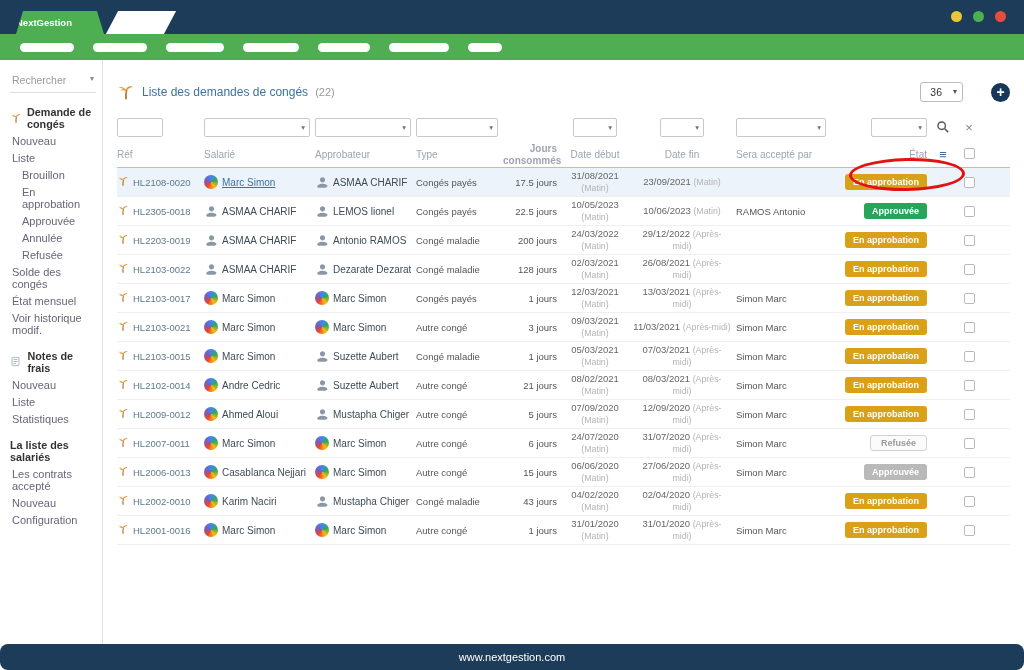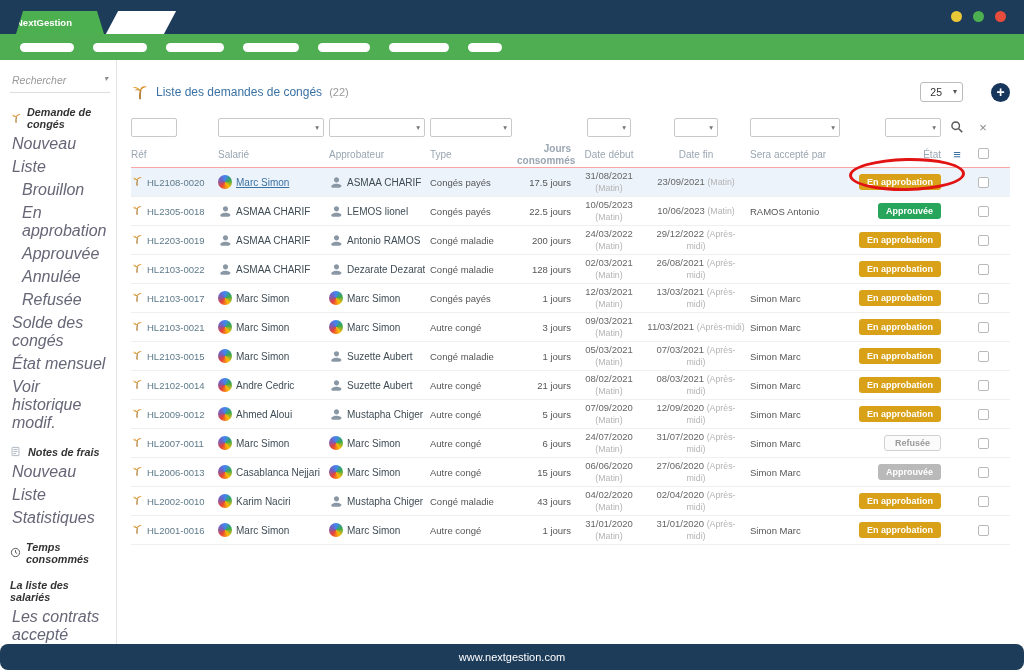--- a/index.html
+++ b/index.html
@@ -18,27 +18,27 @@
   .dot { width:11px; height:11px; border-radius:50%; cursor:pointer; }
   .dot.yellow { background:#e8c837; } .dot.green { background:#4caf50; } .dot.red { background:#e74c3c; }
 
   
   .greenbar { height:26px; background:#4fae52; display:flex; align-items:center; gap:19px; padding-left:20px; }
   .pill { height:9px; background:#fff; border-radius:5px; cursor:pointer; }
 
   .layout { display:flex; height:584px; }
 
   
-  .sidebar { width:117px; flex:none; border-right:1px solid #e3e3e3; padding:12px 6px 0 10px;font-style:italic; }
+  .sidebar { width:103px; flex:none; border-right:1px solid #e3e3e3; padding:12px 6px 0 10px; }
   .search { color:#999; font-size:10.5px; border-bottom:1px solid #ddd; padding:2px 2px 6px 2px; margin-bottom:10px;
     display:flex; justify-content:space-between; cursor:pointer; }
   .search .caret { color:#888; font-size:8px; }
   .sb-section { display:flex; align-items:center; gap:5px; font-size:10.8px; font-weight:bold; color:#333; padding:2.5px 0; cursor:pointer; }
   .sb-section.gap { margin-top:9px; }
-  .sb-item { font-size:16px; color:#667; padding:2.5px 0 2.5px 2px; cursor:pointer; }
+  .sb-item { font-size:11px; color:#667; padding:2.5px 0 2.5px 2px; cursor:pointer; }
   .sb-item.indent { padding-left:12px; }
   .sb-icon { display:inline-flex; width:13px; }
 
   
   .main { flex:1; padding:10px 14px 0 14px; position:relative;margin-top:8px; }
   .main-header { display:flex; align-items:center; gap:7px; height:28px; }
   .palm-lg { display:inline-flex; }
   .title { color:#3a72a4; font-size:12px; }
   .count { color:#999; font-size:11px; }
   .mh-right { margin-left:auto; display:flex; align-items:center; gap:28px; }
@@ -160,29 +160,20 @@
                 <line x1="5" y1="8" x2="11" y2="8" stroke="#8a98a6"></line>
                 <line x1="5" y1="11" x2="9" y2="11" stroke="#8a98a6"></line>
               </svg>
             </span>
             <span>Notes de frais</span>
           </div>
           <div class="sb-item"><span>Nouveau</span></div>
           <div class="sb-item"><span>Liste</span></div>
           <div class="sb-item"><span>Statistiques</span></div>
           <div class="sb-section gap">
-            <span class="sb-icon">
-              <svg viewBox="0 0 16 16" width="11" height="11">
-                <circle cx="8" cy="8" r="6" fill="none" stroke="#555" stroke-width="1.4"></circle>
-                <path d="M8 4.5 V8 L10.5 9.5" fill="none" stroke="#555" stroke-width="1.4"></path>
-              </svg>
-            </span>
-            <span>Temps consommés</span>
-          </div>
-          <div class="sb-section gap">
             <span>La liste des salariés</span>
           </div>
           <div class="sb-item"><span>Les contrats accepté</span></div>
           <div class="sb-item"><span>Nouveau</span></div>
           <div class="sb-item"><span>Configuration</span></div>
         </div>
     </aside>
 
     <main class="main">
 
@@ -192,21 +183,21 @@
               <path d="M8 6 C7.1 9.2 6.9 12 7.3 14.4 L9 14.4 C8.6 11.8 8.8 9 9.3 6.4 Z" fill="#b5803a"></path>
               <path d="M8 6 C6 3.4 3.4 2.9 1.4 4.2 C3.8 4.2 6 5 7.6 6.6 Z" fill="#e8a33d"></path>
               <path d="M8 6 C9 3.1 11.9 2.3 14.4 3.6 C11.9 3.8 9.8 5 8.6 6.7 Z" fill="#d98e2b"></path>
               <path d="M8 6 C6.4 4.9 4.4 5.2 3.1 6.9 C5 6.2 6.8 6.4 8 7.3 Z" fill="#caa04a"></path>
             </svg>
         </span>
         <span class="title">Liste des demandes de congés</span>
         <span class="count">(22)</span>
         <div class="mh-right">
           <div class="pagesize">
-            <span>25</span>
+            <span>36</span>
             <span class="caret">▾</span>
           </div>
           <div class="addbtn">+</div>
         </div>
       </div>
 
       <div class="frow grid">
         <div class="fc"><input class="f-input" style=""></div>
         <div class="fc">
             <div class="f-select">

